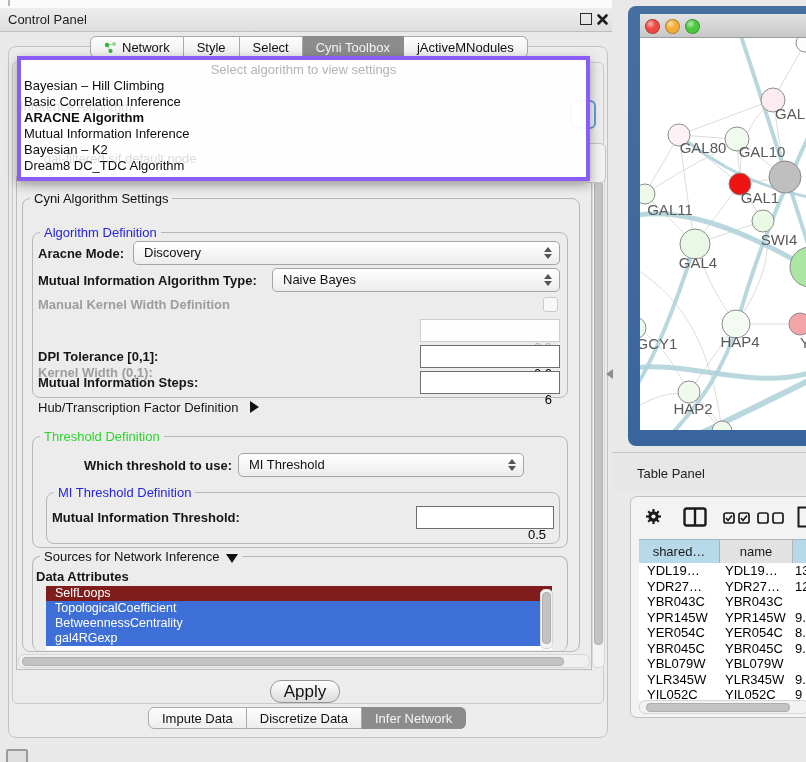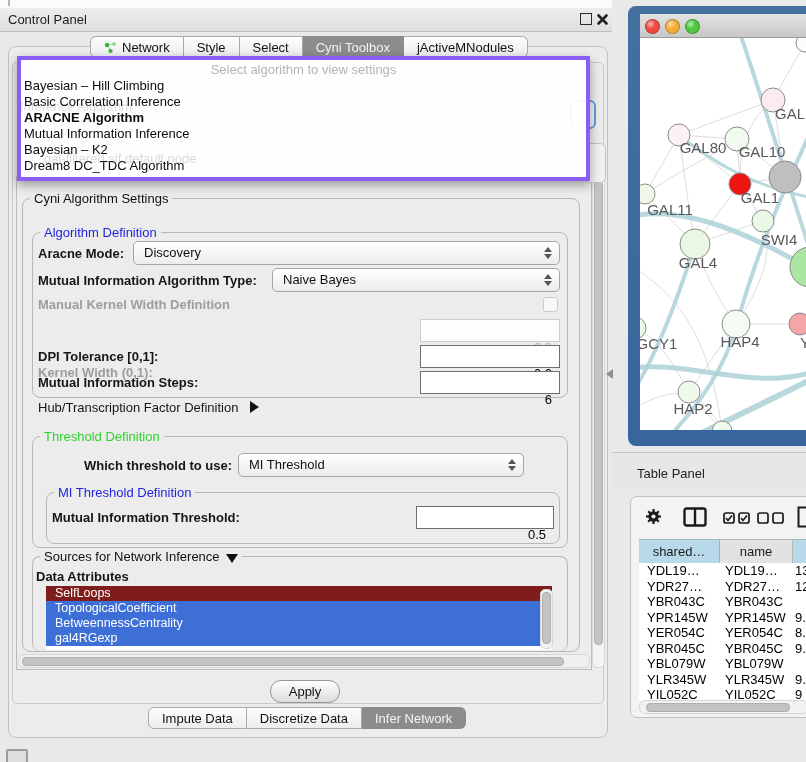--- a/index.html
+++ b/index.html
@@ -63,21 +63,21 @@
   .tri-right{display:inline-block;width:0;height:0;border-top:6px solid transparent;border-bottom:6px solid transparent;border-left:9px solid #111;}
   .tri-down{display:inline-block;width:0;height:0;border-left:6px solid transparent;border-right:6px solid transparent;border-top:9px solid #111;margin-left:6px;}
 
   .attr-list{position:absolute;left:46px;top:586px;width:506px;height:64px;background:#fff;overflow:hidden;}
   .attr-row{height:15px;line-height:15px;font-size:12.5px;color:#fff;padding-left:9px;}
   .vscroll{position:absolute;width:11px;background:#f3f3f3;border:1px solid #d7d7d7;border-radius:5px;}
   .thumb{position:absolute;background:#c3c3c3;border:1px solid #aeaeae;border-radius:4px;}
   .hscroll{position:absolute;height:12px;background:#f0f0f0;border:1px solid #d7d7d7;border-radius:6px;}
 
   .apply-btn{left:270px;top:680px;width:68px;height:21px;border:1px solid #969696;border-radius:11px;
-             background:linear-gradient(#fefefe,#dcdcdc);font-size:13px;color:#111;text-align:center;line-height:21px;z-index:3;}
+             background:linear-gradient(#fefefe,#dcdcdc);font-size:17px;color:#111;text-align:center;line-height:21px;z-index:3;}
 
   
   .splitter-handle{left:606px;top:369px;width:0;height:0;border-top:5px solid transparent;border-bottom:5px solid transparent;border-right:7px solid #8e8e8e;}
 
   
   .netframe{left:628px;top:6px;width:178px;height:440px;background:linear-gradient(#456f9f,#38659e);border-radius:8px 0 0 8px;}
   .nettitle{left:640px;top:14px;width:166px;height:23px;background:linear-gradient(#e3e3e3,#c7c7c7);border-bottom:1px solid #9b9b9b;}
   .light{position:absolute;top:5px;width:13px;height:13px;border-radius:50%;}
   .netcanvas{left:640px;top:38px;width:166px;height:392px;background:#fff;overflow:hidden;}
 

